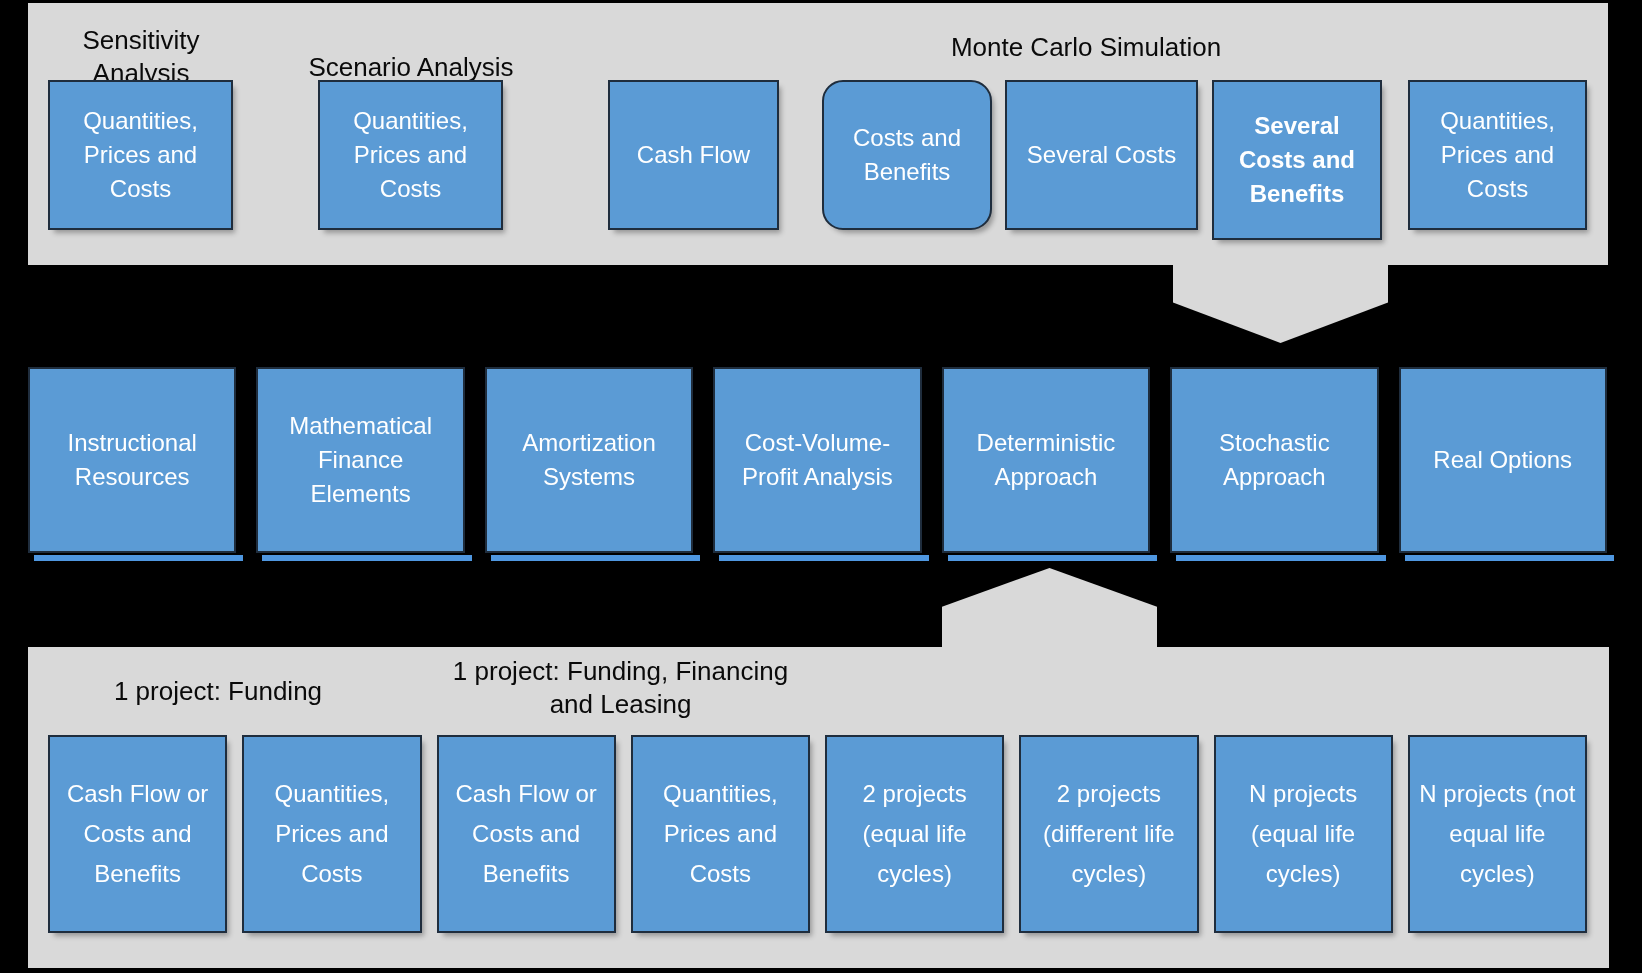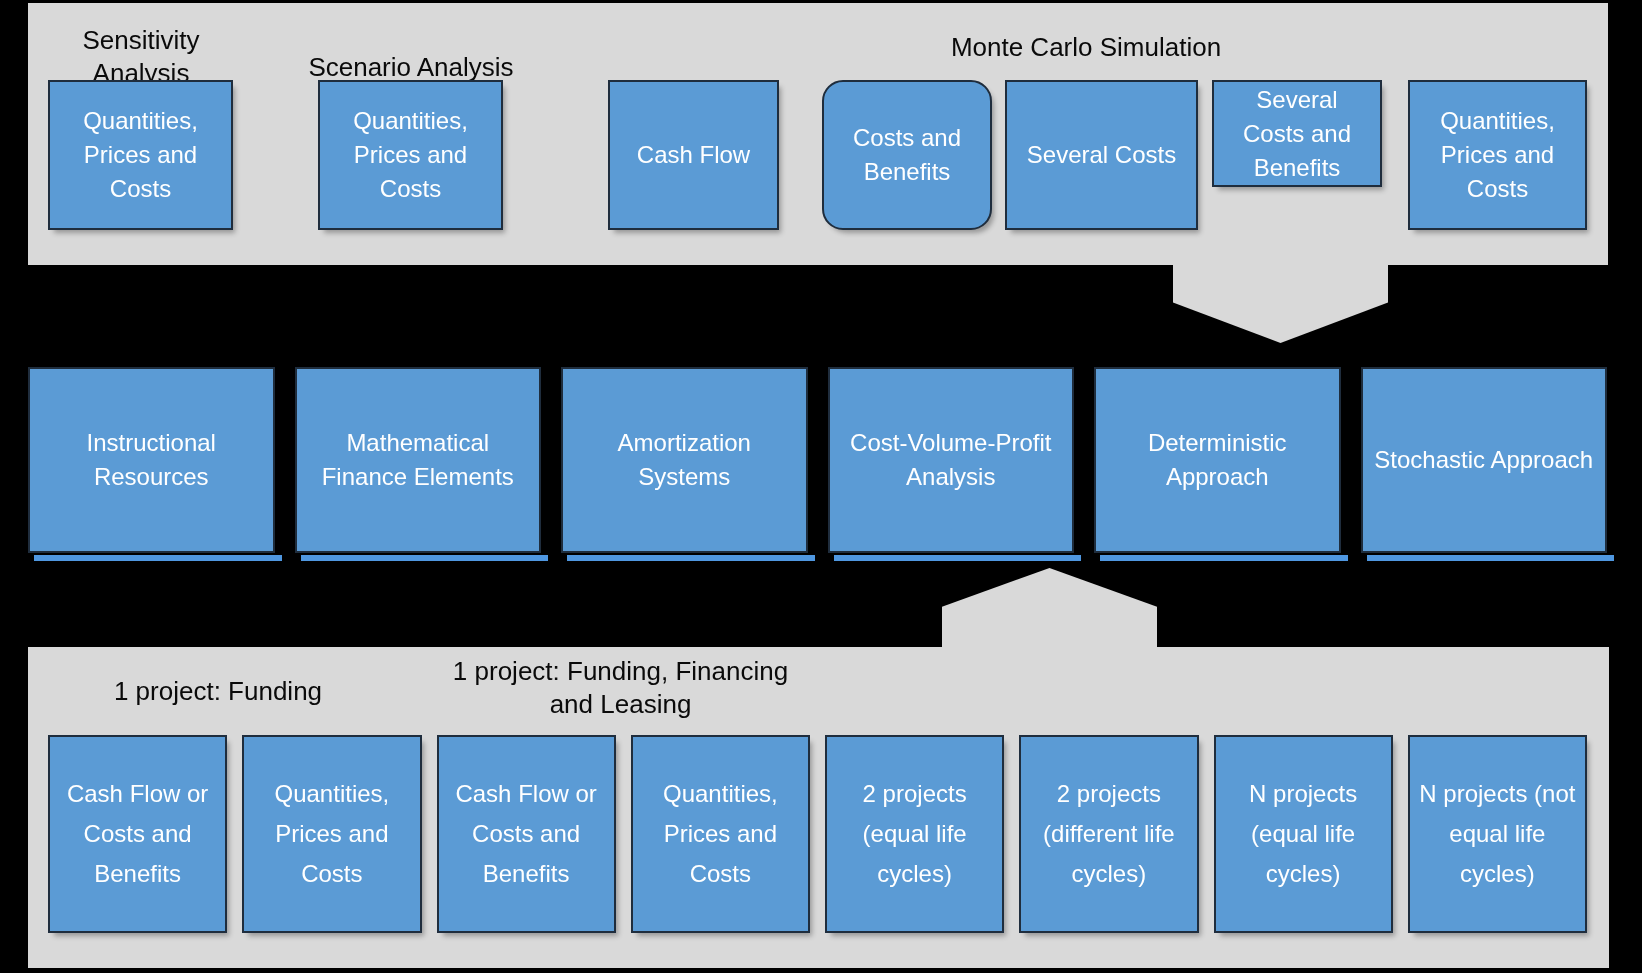--- a/index.html
+++ b/index.html
@@ -54,21 +54,21 @@
     justify-content: center;
     padding: 4px 10px;
     box-shadow: 4px 5px 5px -2px rgba(0,0,0,0.30);
   }
   
   .t1 { left: 20px;   top: 77px; width: 185px; height: 150px; }
   .t2 { left: 290px;  top: 77px; width: 185px; height: 150px; }
   .t3 { left: 580px;  top: 77px; width: 171px; height: 150px; }
   .t4 { left: 794px;  top: 77px; width: 170px; height: 150px; border-radius: 21px; }
   .t5 { left: 977px;  top: 77px; width: 193px; height: 150px; }
-  .t6 { left: 1184px; top: 77px; width: 170px; height: 107px; }
+  .t6 { left: 1184px; top: 77px; width: 170px; height: 160px; font-weight: bold; }
   .t7 { left: 1380px; top: 77px; width: 179px; height: 150px; }
 
   
   .mid-row {
     position: absolute;
     left: 28px; top: 367px;
     width: 1579px; height: 186px;
     display: flex;
     gap: 20px;
   }
@@ -155,20 +155,21 @@
 
   <div class="arrow arrow-down"></div>
 
   <section class="mid-row">
     <div class="mid-box">Instructional Resources</div>
     <div class="mid-box">Mathematical Finance Elements</div>
     <div class="mid-box">Amortization Systems</div>
     <div class="mid-box">Cost-Volume-Profit Analysis</div>
     <div class="mid-box">Deterministic Approach</div>
     <div class="mid-box">Stochastic Approach</div>
+    <div class="mid-box">Real Options</div>
   </section>
 
   <div class="arrow arrow-up"></div>
 
   <section class="band band-bottom">
     <div class="hdr hdr-funding">1 project: Funding</div>
     <div class="hdr hdr-financing">1 project: Funding, Financing and Leasing</div>
 
     <div class="bot-row">
       <div class="bot-box">Cash Flow or Costs and Benefits</div>

